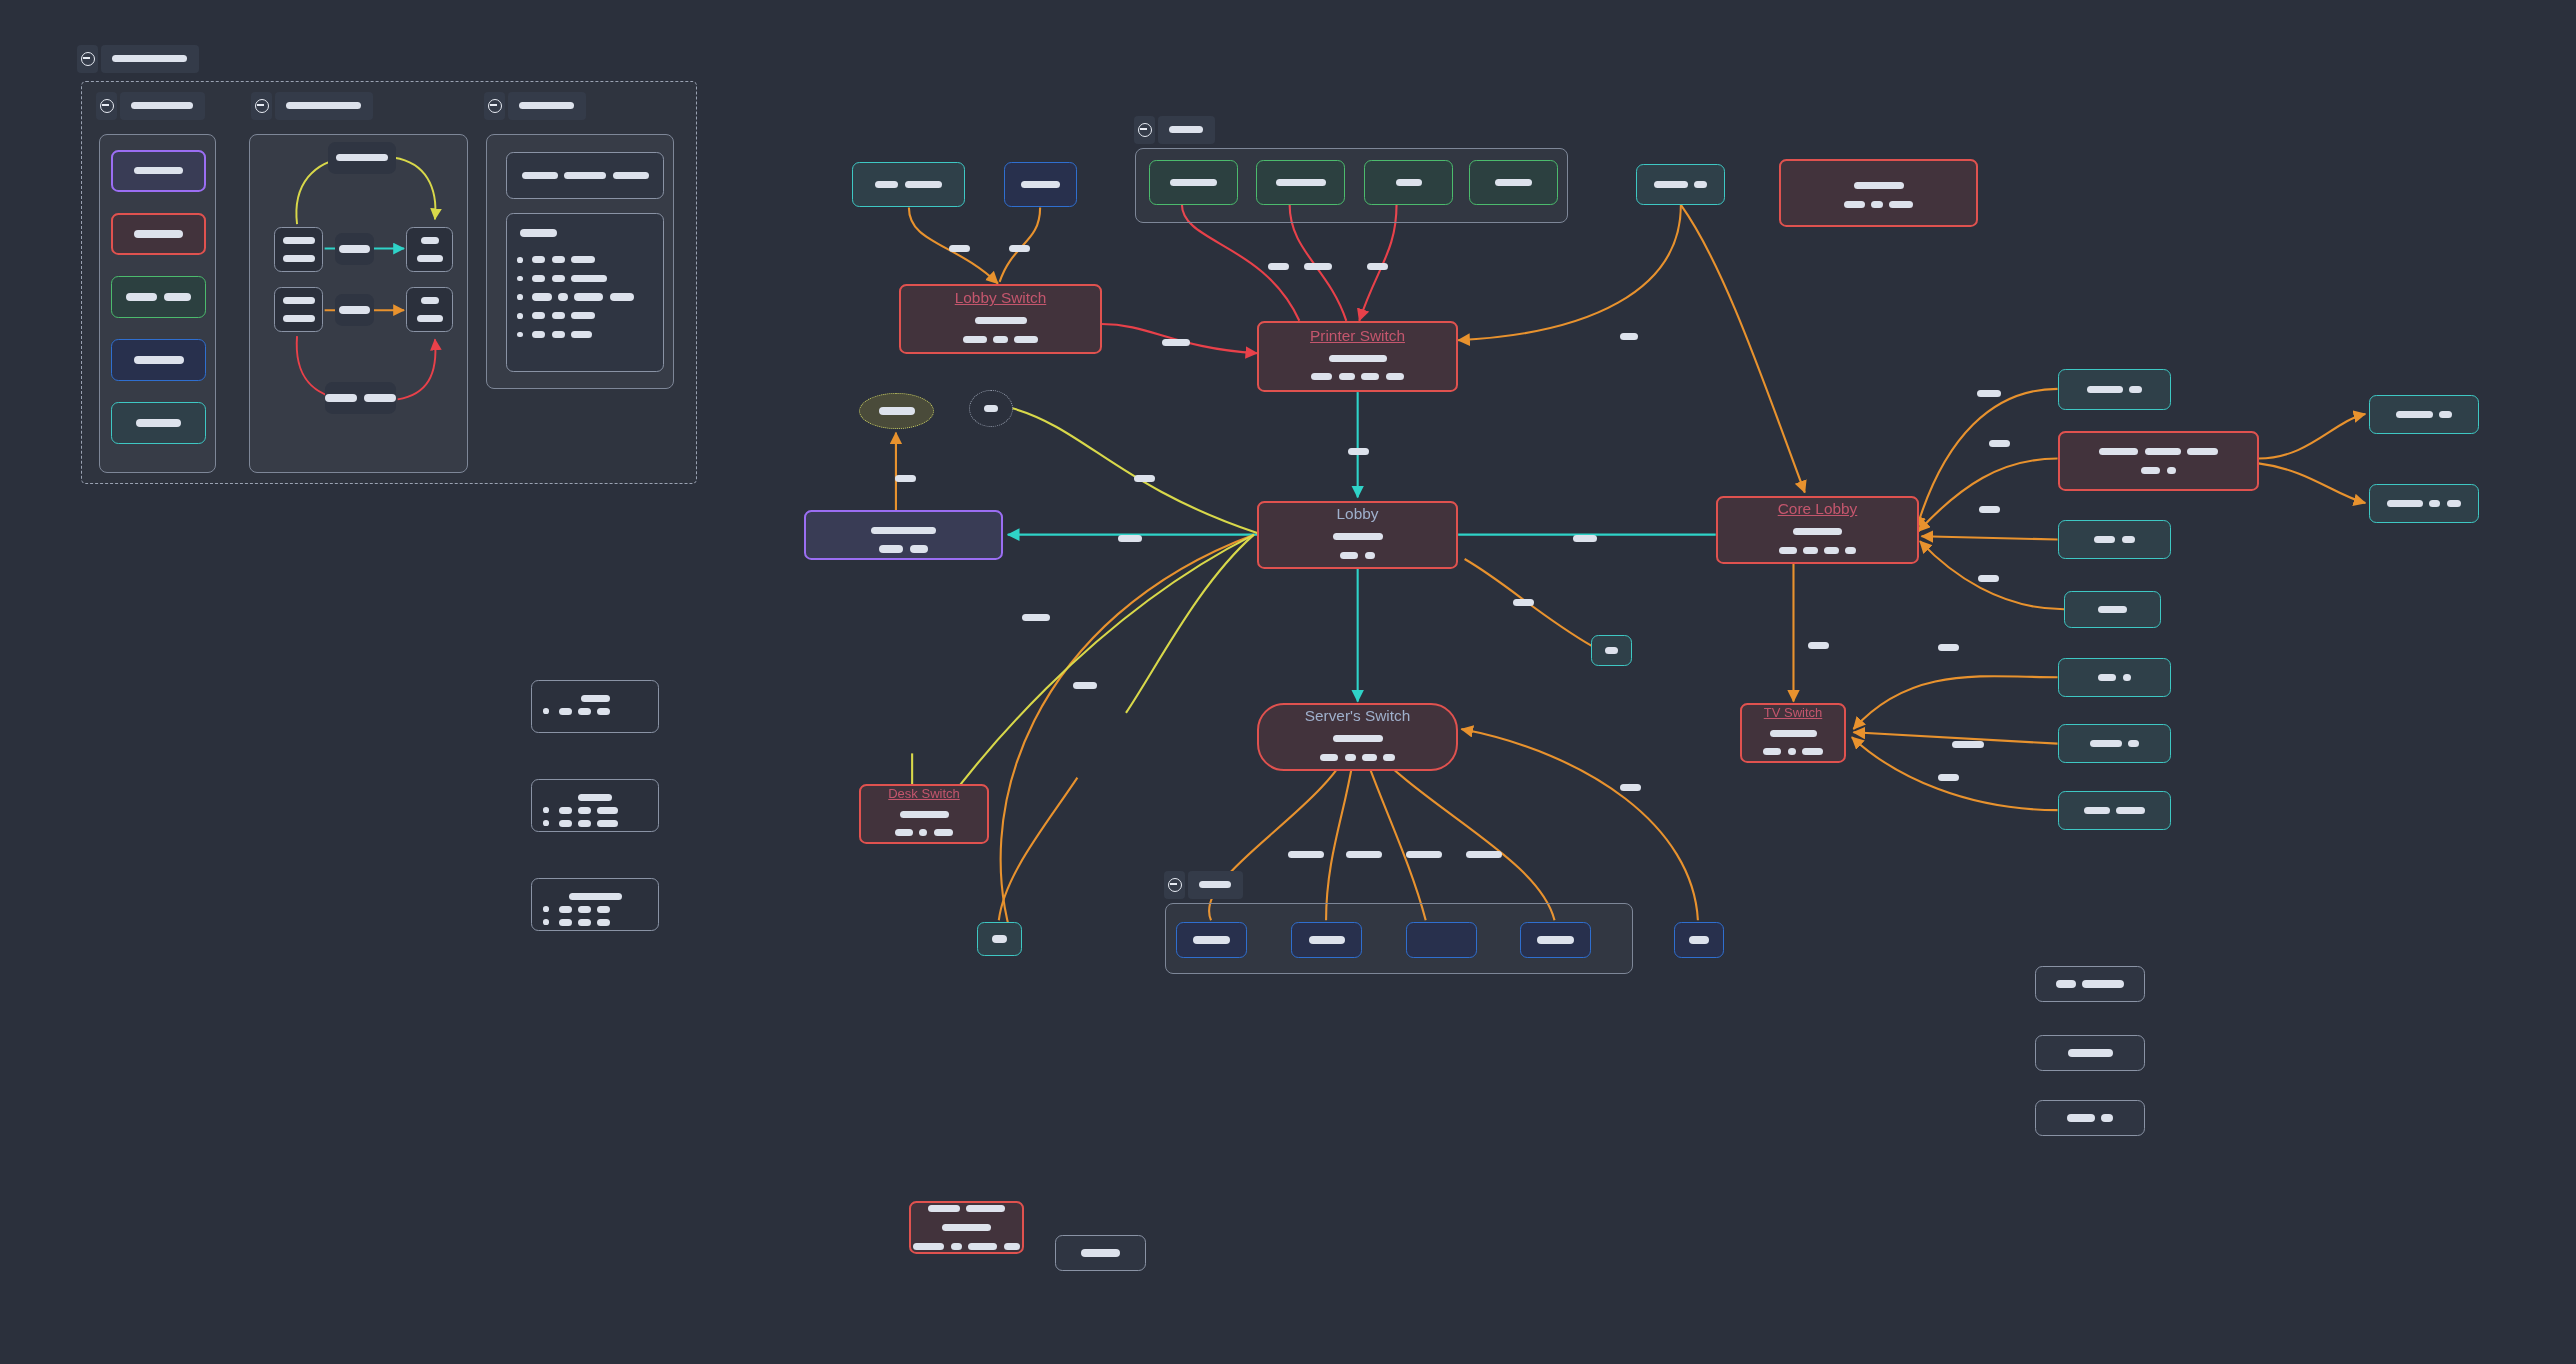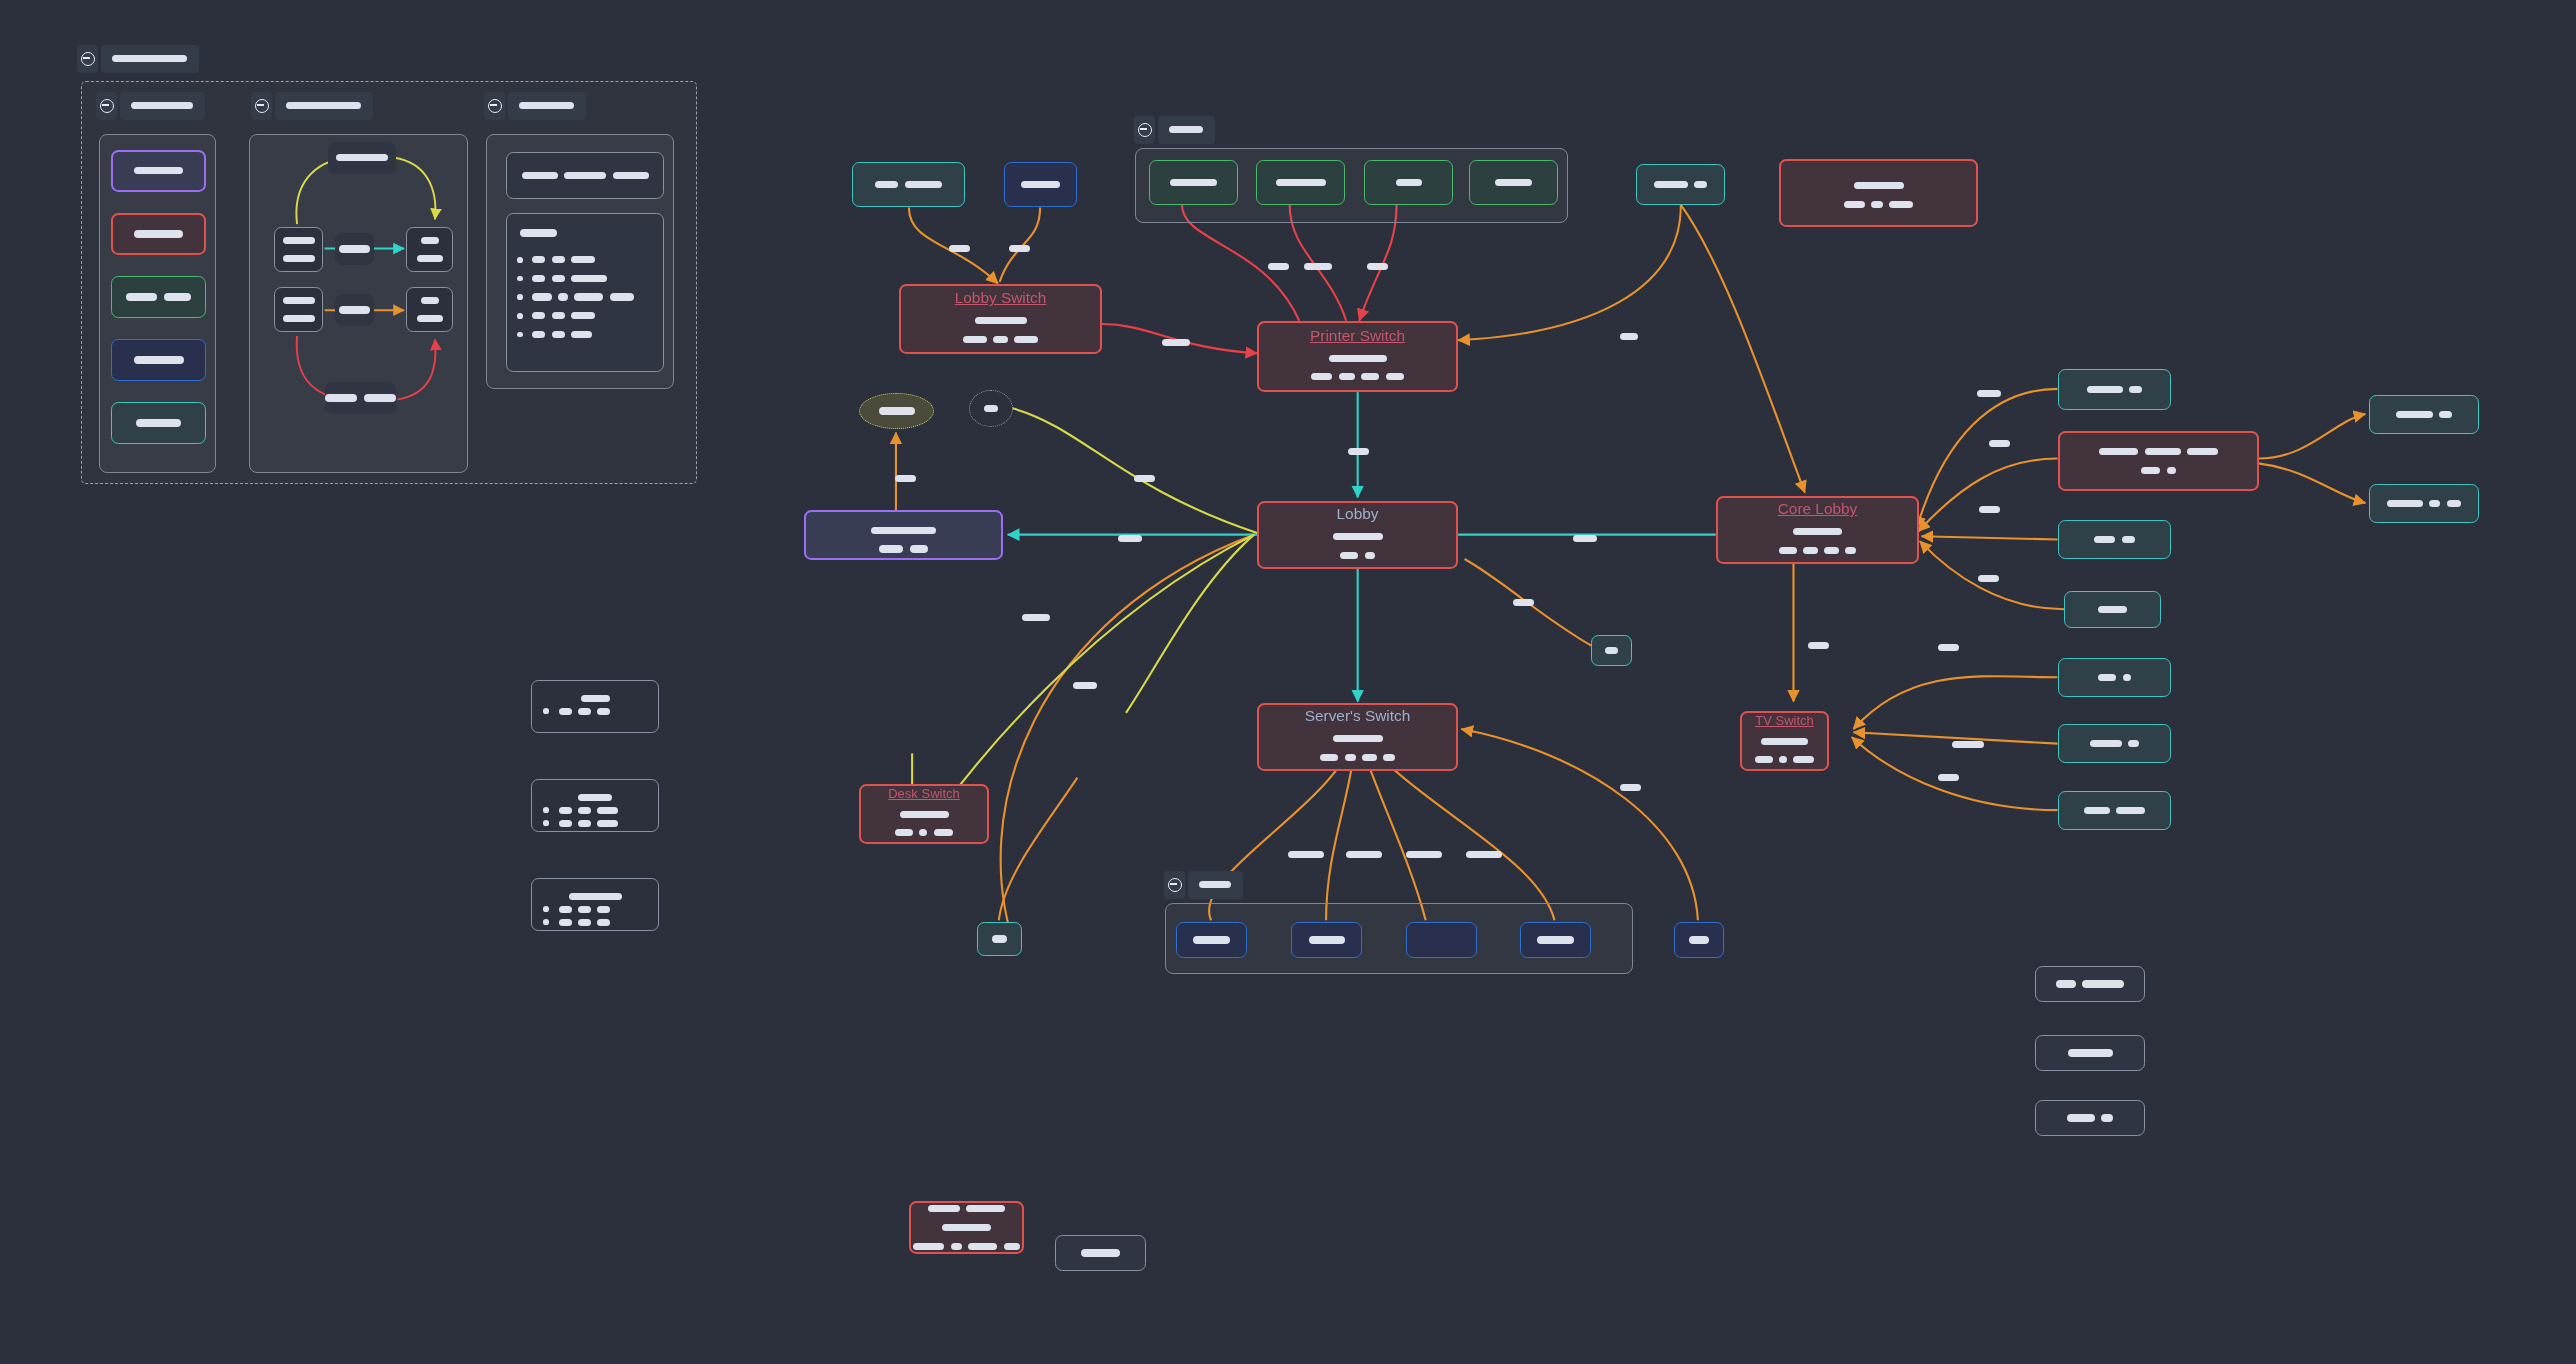--- a/index.html
+++ b/index.html
@@ -506,33 +506,33 @@
         <span class="rb" style="width:11.3px"></span>
       </div>
     </div>
   <div class="node n-teal" style="left:2058px;top:791px;width:113px;height:39px;">
       <div class="rline">
         <span class="rb" style="width:26px"></span>
         <span class="rb" style="width:29px"></span>
       </div>
     </div>
 
-  <div class="node n-red" style="left:1740px;top:703px;width:89px;height:60px;margin-top:8px;">
+  <div class="node n-red" style="left:1740px;top:703px;width:106px;height:60px;">
     <div class="title" style="font-size:13px">TV Switch</div>
     <div class="rline">
         <span class="rb" style="width:47px"></span>
       </div>
     <div class="rline">
         <span class="rb" style="width:18px"></span>
         <span class="rb" style="width:8px"></span>
         <span class="rb" style="width:21px"></span>
       </div>
   </div>
 
-  <div class="node n-red" style="left:1257px;top:703px;width:201px;height:68px;">
+  <div class="node n-red" style="left:1257px;top:703px;width:201px;height:68px;border-radius:27px;">
     <div class="title" style="text-decoration:none;color:#9fb0cc;">Server's Switch</div>
     <div class="rline">
         <span class="rb" style="width:50px"></span>
       </div>
     <div class="rline">
         <span class="rb" style="width:18px"></span>
         <span class="rb" style="width:11.3px"></span>
         <span class="rb" style="width:14.6px"></span>
         <span class="rb" style="width:11.3px"></span>
       </div>

